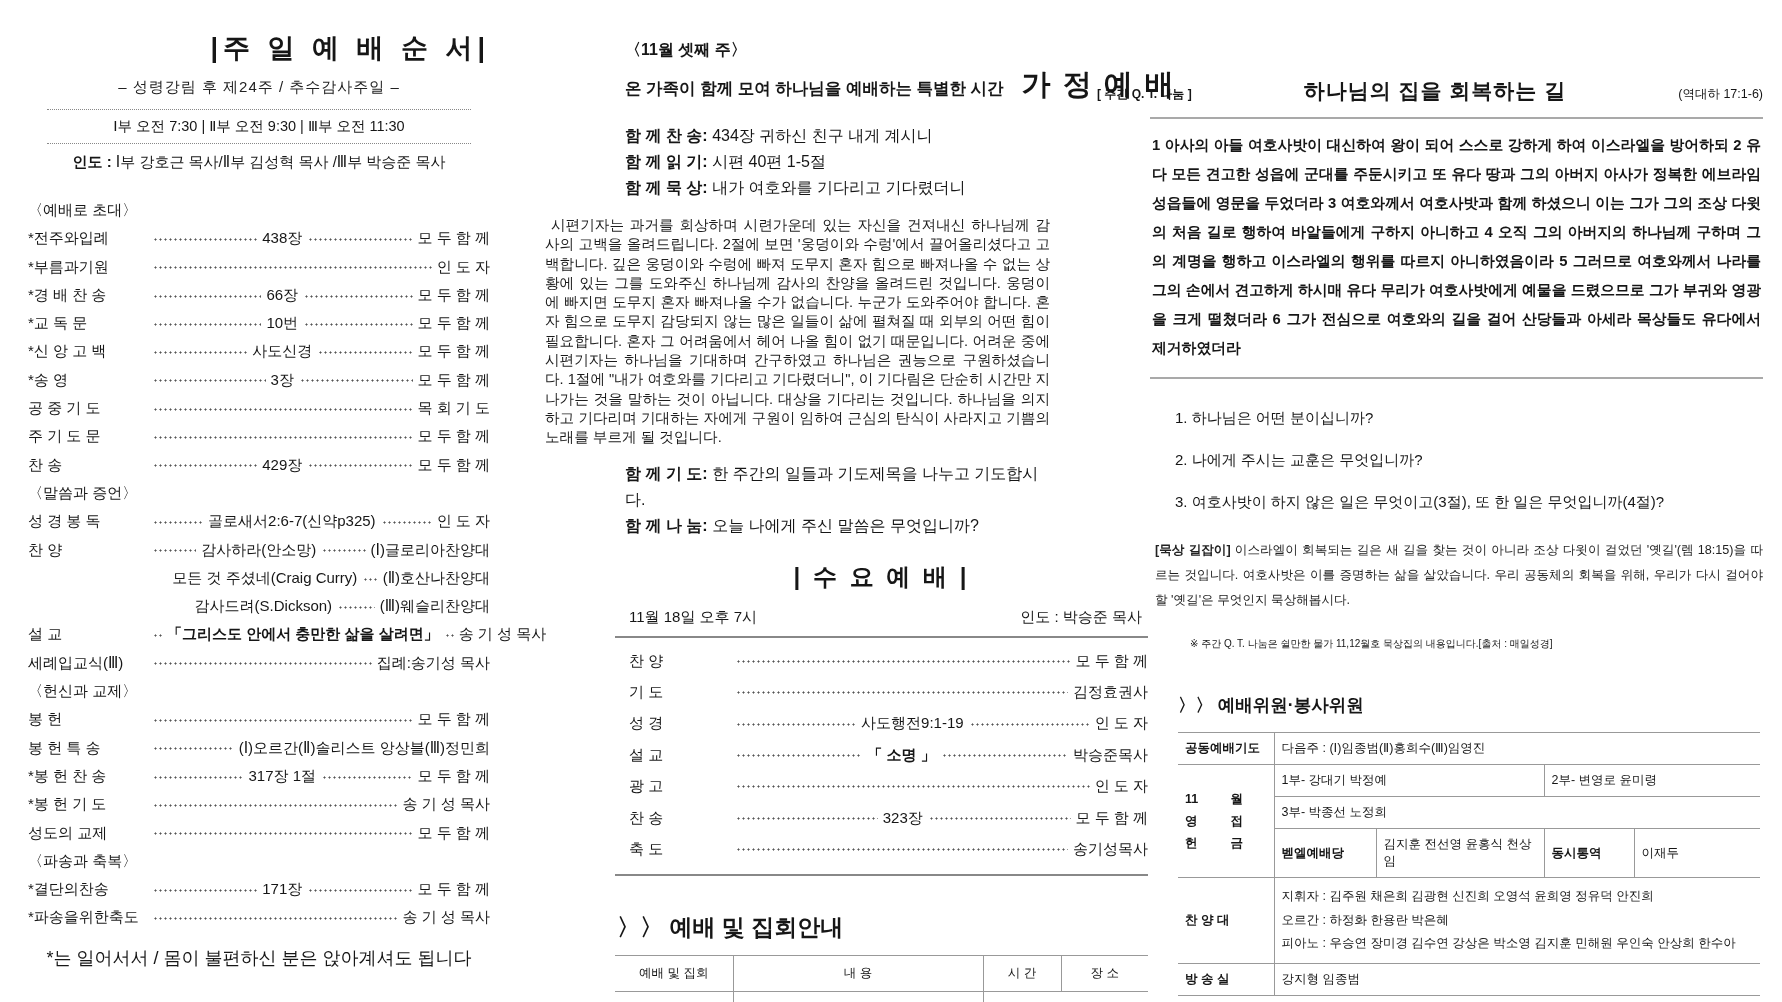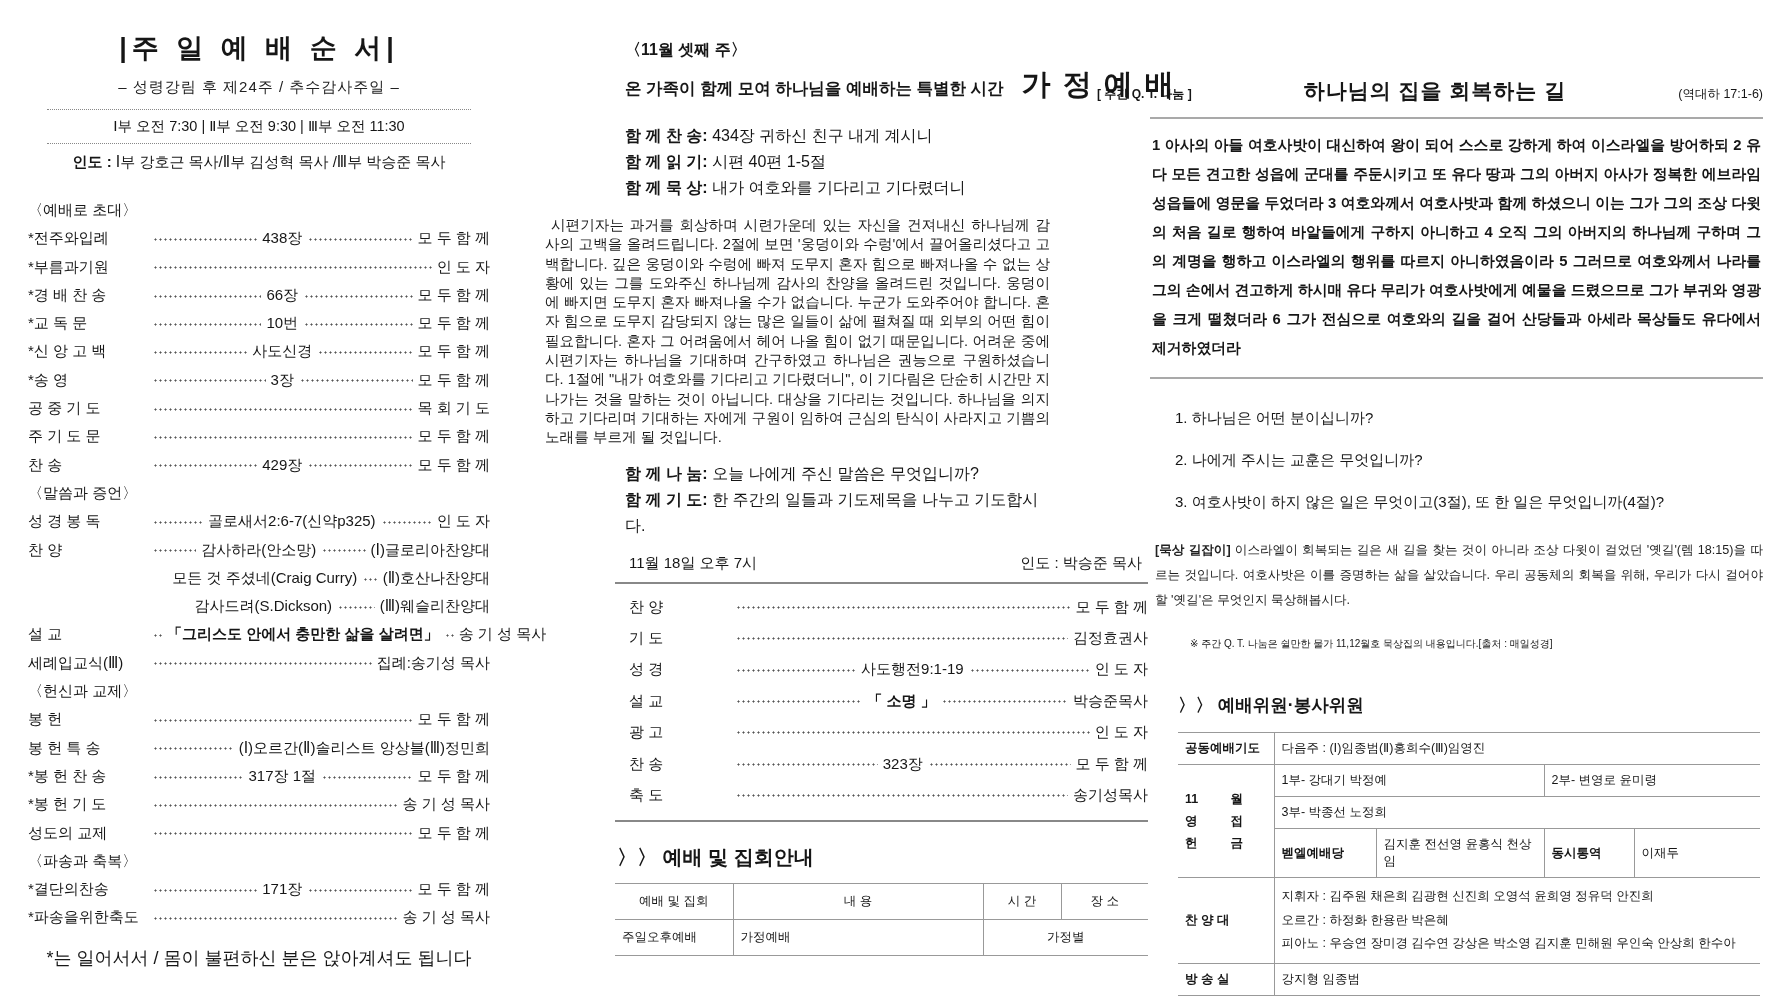--- a/index.html
+++ b/index.html
@@ -7,21 +7,21 @@
     width:1782px;height:1002px;position:relative;background:#ffffff;color:#161616;
     font-family:"Liberation Sans","DejaVu Sans",sans-serif;overflow:hidden;
   }
   .col{position:absolute;}
   #col1{left:28px;top:30px;width:462px;}
   #col2{left:545px;top:40px;width:505px;}
   #col3{left:1085px;top:33px;width:678px;}
   .bold{font-weight:bold;}
 
   
-  .o-title{text-align:center;font-size:27px;font-weight:bold;letter-spacing:5px;white-space:nowrap;}
+  .o-title{text-align:right;font-size:27px;font-weight:bold;letter-spacing:5px;white-space:nowrap;}
   .o-sub{text-align:center;font-size:15px;margin-top:12px;letter-spacing:1px;color:#222;}
   .o-times{margin:12px auto 0;width:424px;text-align:center;font-size:14.5px;padding:7px 0;
            border-top:1px dotted #888;border-bottom:1px dotted #888;}
   .o-lead{text-align:center;font-size:15px;margin-top:9px;white-space:nowrap;}
   .o-lead .ll{font-weight:bold;}
   .order-rows{margin-top:24px;}
   .orow{display:flex;align-items:baseline;height:28.3px;line-height:28.3px;font-size:15px;white-space:nowrap;}
   .rlabel{min-width:122px;flex:0 0 auto;}
   .rcenter{flex:0 0 auto;padding:0 3px;}
   .rright{flex:0 0 auto;padding-left:3px;}
@@ -44,21 +44,21 @@
   .f-item .fl{font-weight:bold;}
   .f-body{margin-top:15px;font-size:14.6px;line-height:19.3px;text-align:justify;text-indent:6px;color:#1c1c1c;}
   .f-share{margin-left:80px;margin-top:13px;}
   #wed{margin-left:70px;width:533px;}
   .w-title{text-align:center;font-size:24px;font-weight:bold;letter-spacing:3px;margin-top:22px;}
   .w-head{display:flex;justify-content:space-between;align-items:baseline;font-size:15px;margin-top:15px;
           padding:0 6px 9px 14px;border-bottom:2px solid #888;}
   .wrows{padding-top:7px;padding-bottom:10px;border-bottom:2px solid #888;}
   .wrows .orow{height:31.4px;line-height:31.4px;}
   .wrows .rlabel{min-width:104px;margin-left:14px;}
-  .m-h2{font-size:20px;font-weight:bold;margin-top:22px;margin-left:2px;}
+  .m-h2{font-size:23px;font-weight:bold;margin-top:36px;margin-left:2px;}
   .atab{margin-top:12px;border-collapse:collapse;table-layout:fixed;width:533px;font-size:12.5px;}
   .atab td{border-top:1px solid #999;border-left:1px solid #999;padding:9px 7px;overflow:hidden;white-space:nowrap;}
   .atab tr td:first-child{border-left:none;}
   .atab tr:last-child td{border-bottom:1px solid #999;}
   .atab .th{text-align:center;}
   .atab .ctr{text-align:center;}
 
   
   .p-title{text-align:center;font-size:22px;font-weight:bold;letter-spacing:2px;}
   .qt-line{display:flex;align-items:baseline;margin-top:44px;}
@@ -271,30 +271,31 @@
       <span>시편 40편 1-5절</span>
     </div>
     <div class="f-item">
       <span class="fl">함 께 묵 상:</span>
       <span>내가 여호와를 기다리고 기다렸더니</span>
     </div>
   </div>
   <div class="f-body">시편기자는 과거를 회상하며 시련가운데 있는 자신을 건져내신 하나님께 감사의 고백을 올려드립니다. 2절에 보면 '웅덩이와 수렁'에서 끌어올리셨다고 고백합니다. 깊은 웅덩이와 수렁에 빠져 도무지 혼자 힘으로 빠져나올 수 없는 상황에 있는 그를 도와주신 하나님께 감사의 찬양을 올려드린 것입니다. 웅덩이에 빠지면 도무지 혼자 빠져나올 수가 없습니다. 누군가 도와주어야 합니다. 혼자 힘으로 도무지 감당되지 않는 많은 일들이 삶에 펼쳐질 때 외부의 어떤 힘이 필요합니다. 혼자 그 어려움에서 헤어 나올 힘이 없기 때문입니다. 어려운 중에 시편기자는 하나님을 기대하며 간구하였고 하나님은 권능으로 구원하셨습니다. 1절에 "내가 여호와를 기다리고 기다렸더니", 이 기다림은 단순히 시간만 지나가는 것을 말하는 것이 아닙니다. 대상을 기다리는 것입니다. 하나님을 의지하고 기다리며 기대하는 자에게 구원이 임하여 근심의 탄식이 사라지고 기쁨의 노래를 부르게 될 것입니다.</div>
   <div class="f-share">
     <div class="f-item">
+      <span class="fl">함 께 기 도:</span>
+      <span>한 주간의 일들과 기도제목을 나누고 기도합시다.</span>
+    </div>
+    <div class="f-item">
       <span class="fl">함 께 나 눔:</span>
       <span>오늘 나에게 주신 말씀은 무엇입니까?</span>
     </div>
-    <div class="f-item">
-      <span class="fl">함 께 기 도:</span>
-      <span>한 주간의 일들과 기도제목을 나누고 기도합시다.</span>
-    </div>
   </div>
 
   <div id="wed">
+    <div class="w-title">| 수 요 예 배 |</div>
     <div class="w-head">
       <span>11월 18일 오후 7시</span>
       <span>인도 : 박승준 목사</span>
     </div>
     <div class="wrows">
         <div class="orow">
     <span class="rlabel">찬       양</span>
     <span class="leader l1"></span>
 
     <span class="rright">모 두 함 께</span>

